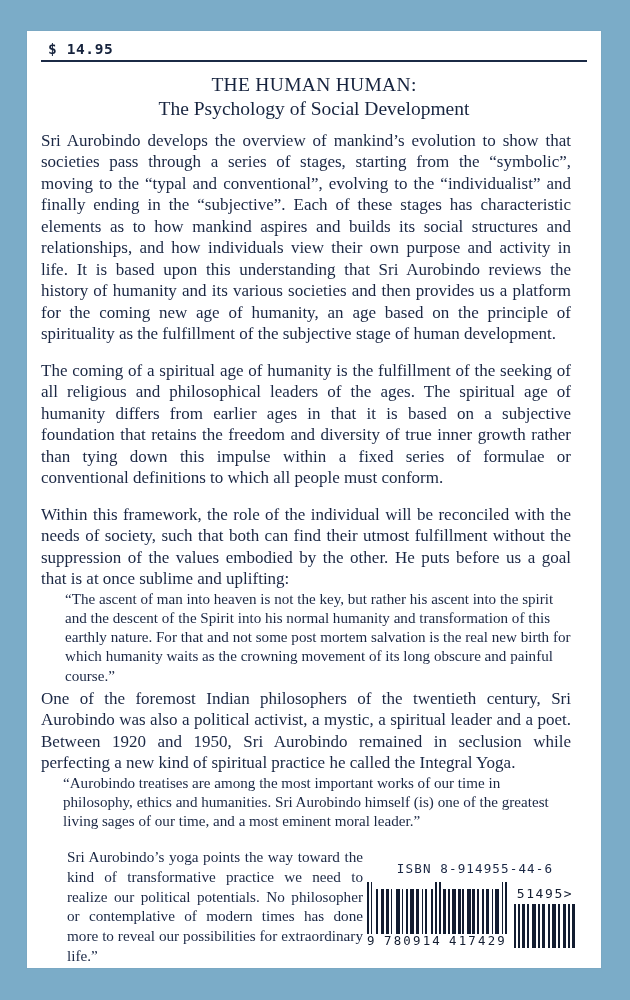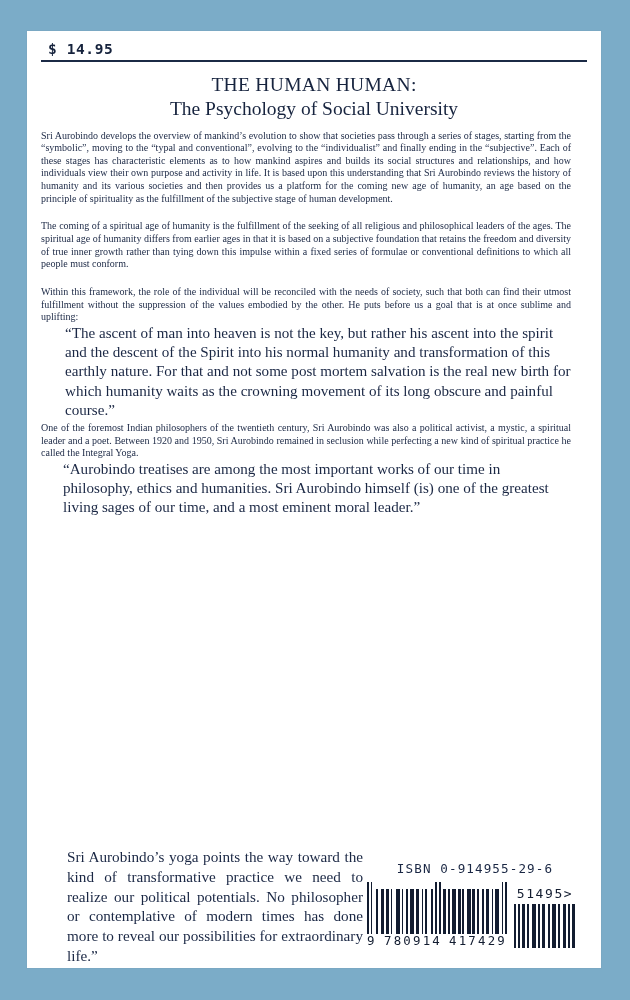--- a/index.html
+++ b/index.html
@@ -70,21 +70,21 @@
     text-align: center;
     font-size: 19px;
     color: #17243f;
     letter-spacing: 0.8px;
     margin: 12px 0 7px 0;
   }
 
   
   p.body {
     margin: 0 16px 15px 0;
-    font-size: 10px;
+    font-size: 17px;
     line-height: 1.265;
     color: #1a2744;
     text-align: justify;
     text-justify: inter-word;
     hyphens: none;
   }
   p.body.tight { margin-bottom: 0; }
 
   
   .quote {
@@ -185,41 +185,41 @@
 
 <div id="book-back-cover">
   <div class="inner">
 
     <div class="isbn-row">
       <span>$ 14.95</span>
     </div>
     <div class="rule"></div>
 
     <div class="title-main">THE HUMAN HUMAN:</div>
-    <div class="title-sub">The Psychology of Social University</div>
+    <div class="title-sub">The Psychology of Social Development</div>
 
     <p class="body">Sri Aurobindo develops the overview of mankind’s evolution to show that societies pass through a series of stages, starting from the “symbolic”, moving to the “typal and conventional”, evolving to the “individualist” and finally ending in the “subjective”. Each of these stages has characteristic elements as to how mankind aspires and builds its social structures and relationships, and how individuals view their own purpose and activity in life. It is based upon this understanding that Sri Aurobindo reviews the history of humanity and its various societies and then provides us a platform for the coming new age of humanity, an age based on the principle of spirituality as the fulfillment of the subjective stage of human development.</p>
     <p class="body">The coming of a spiritual age of humanity is the fulfillment of the seeking of all religious and philosophical leaders of the ages. The spiritual age of humanity differs from earlier ages in that it is based on a subjective foundation that retains the freedom and diversity of true inner growth rather than tying down this impulse within a fixed series of formulae or conventional definitions to which all people must conform.</p>
     <p class="body tight">Within this framework, the role of the individual will be reconciled with the needs of society, such that both can find their utmost fulfillment without the suppression of the values embodied by the other. He puts before us a goal that is at once sublime and uplifting:</p>
 
     <div class="quote">“The ascent of man into heaven is not the key, but rather his ascent into the spirit and the descent of the Spirit into his normal humanity and transformation of this earthly nature. For that and not some post mortem salvation is the real new birth for which humanity waits as the crowning movement of its long obscure and painful course.”</div>
 
     <p class="body tight">One of the foremost Indian philosophers of the twentieth century, Sri Aurobindo was also a political activist, a mystic, a spiritual leader and a poet. Between 1920 and 1950, Sri Aurobindo remained in seclusion while perfecting a new kind of spiritual practice he called the Integral Yoga.</p>
 
     <div class="quote small">“Aurobindo treatises are among the most important works of our time in philosophy, ethics and humanities. Sri Aurobindo himself (is) one of the greatest living sages of our time, and a most eminent moral leader.”</div>
 
     <div class="bottom-block">
 
       <div class="bottom-quote">
         <div>Sri Aurobindo’s yoga points the way toward the kind of transformative practice we need to realize our political potentials. No philosopher or contemplative of modern times has done more to reveal our possibilities for extraordinary life.”</div>
 
       </div>
 
       <div class="barcode-area">
-        <div class="barcode-isbn-text">ISBN 0-914955-29-6</div>
+        <div class="barcode-isbn-text">ISBN 8-914955-44-6</div>
         <div class="barcode-row">
 
           <div class="ean-main">
             <div class="bars">
               <span class="tall" style="width:2px"></span>
                 <span class="g" style="width:2px"></span>
                 <span class="tall" style="width:2px"></span>
               <span class="g" style="width:4px"></span>
               <span class="short" style="width:2px"></span>
                 <span class="g" style="width:3px"></span>

